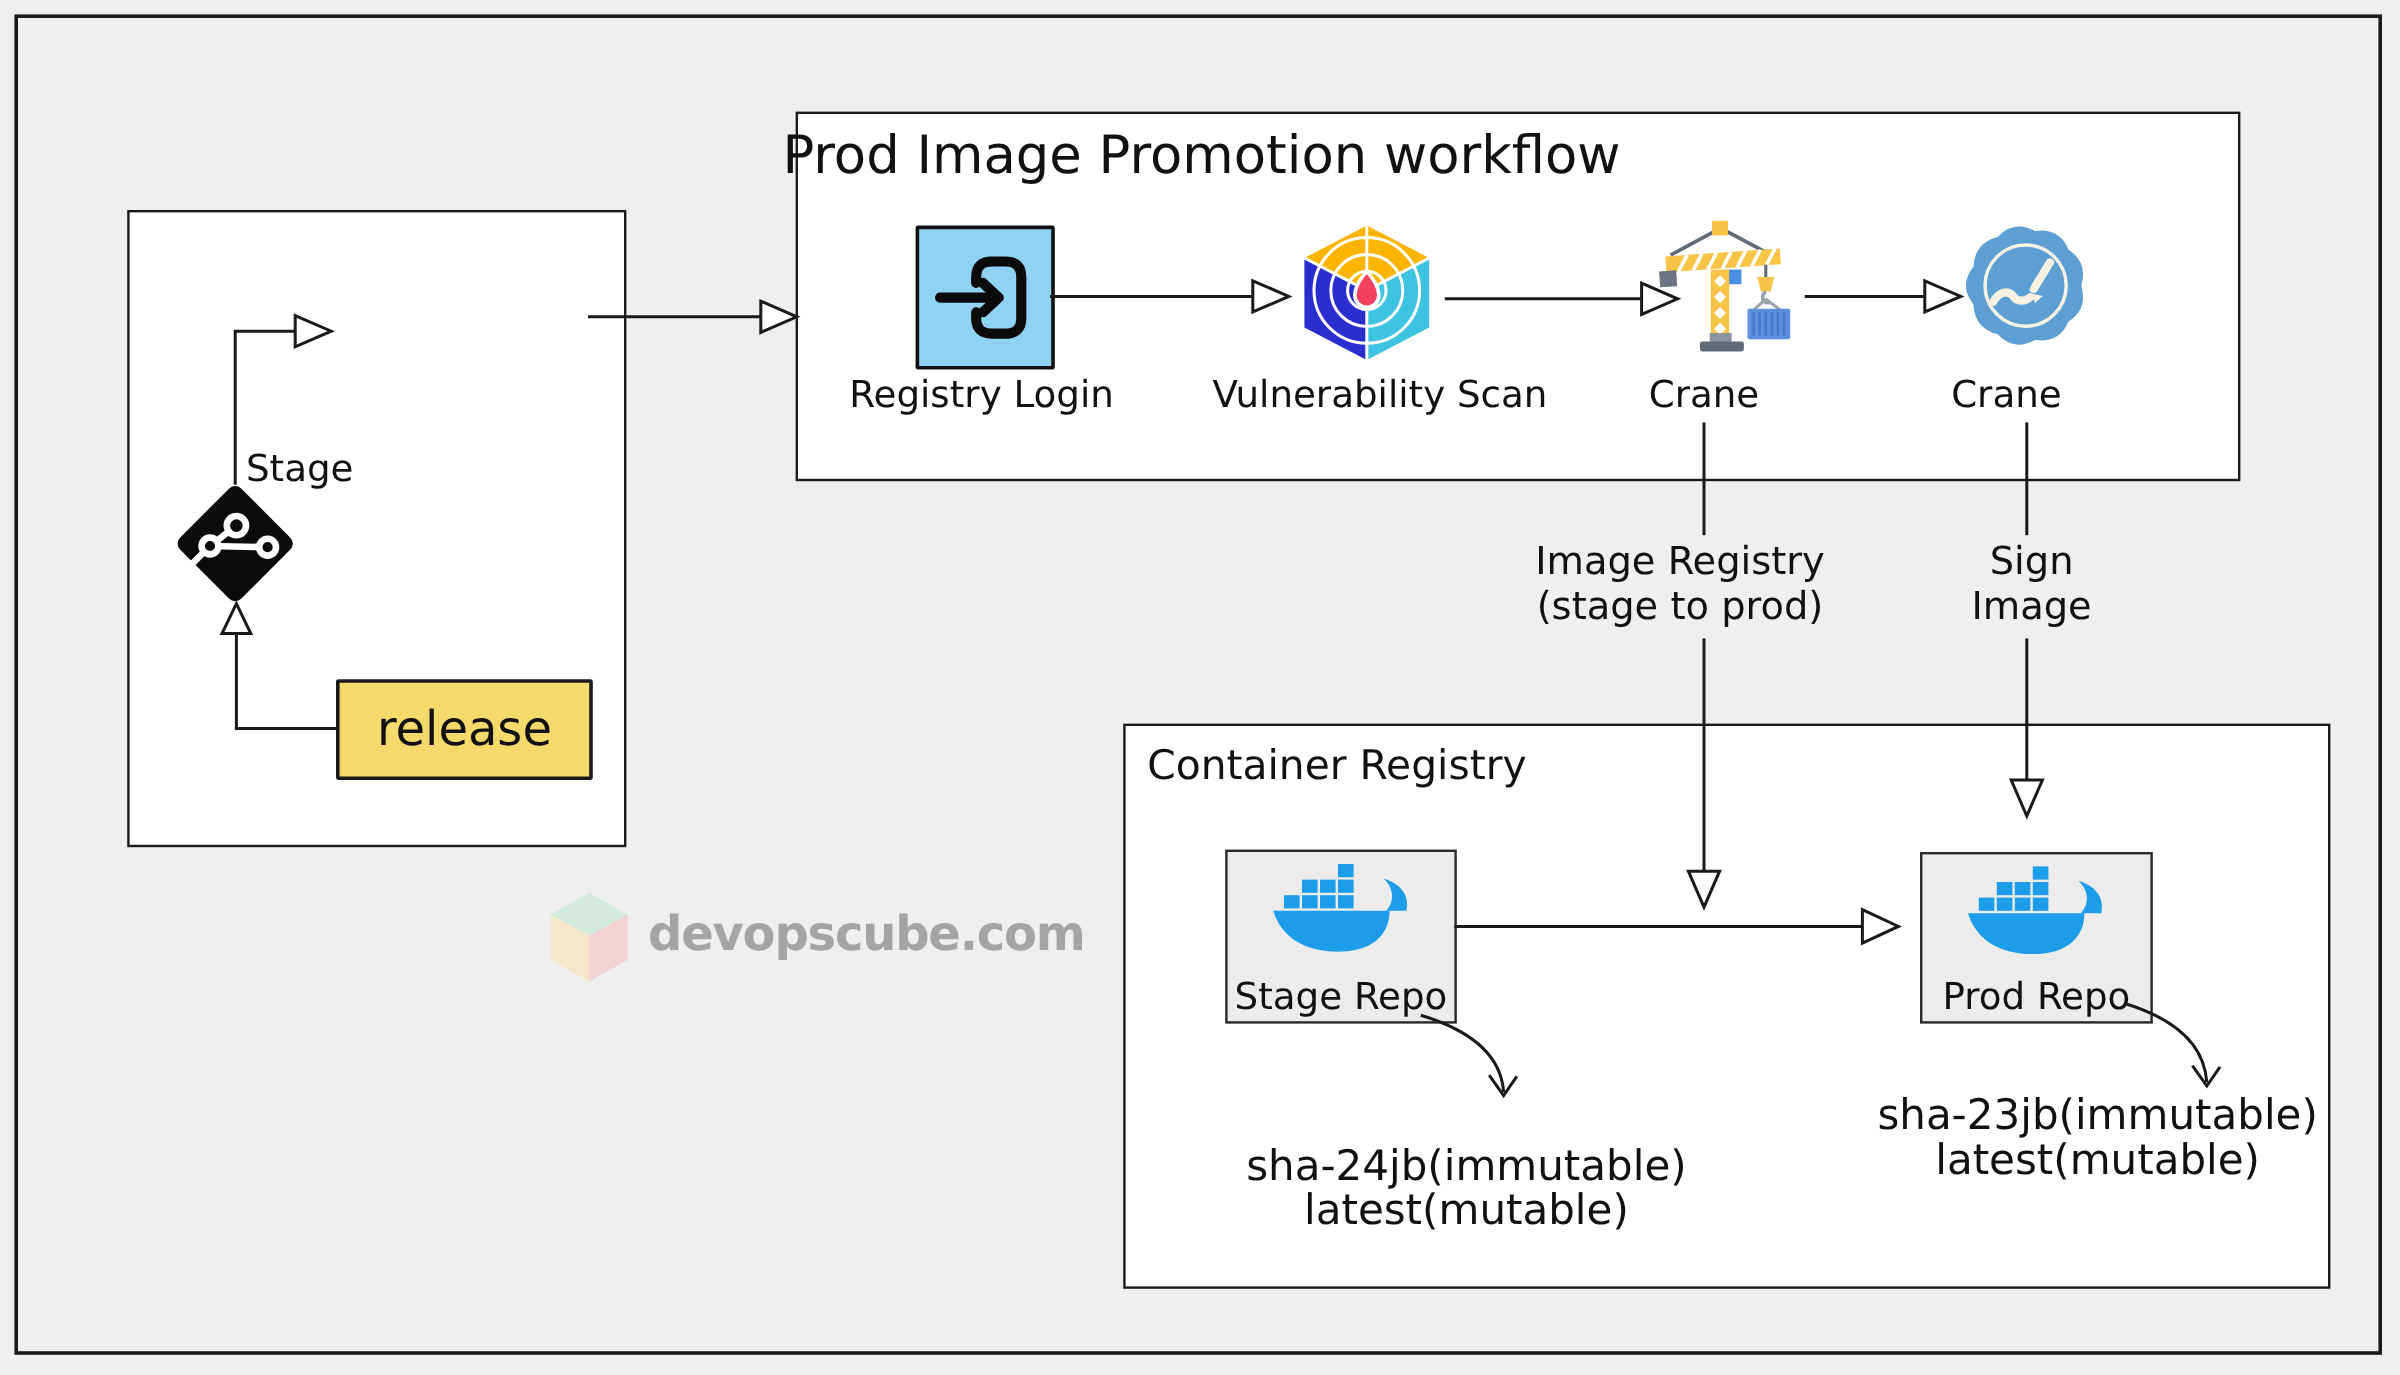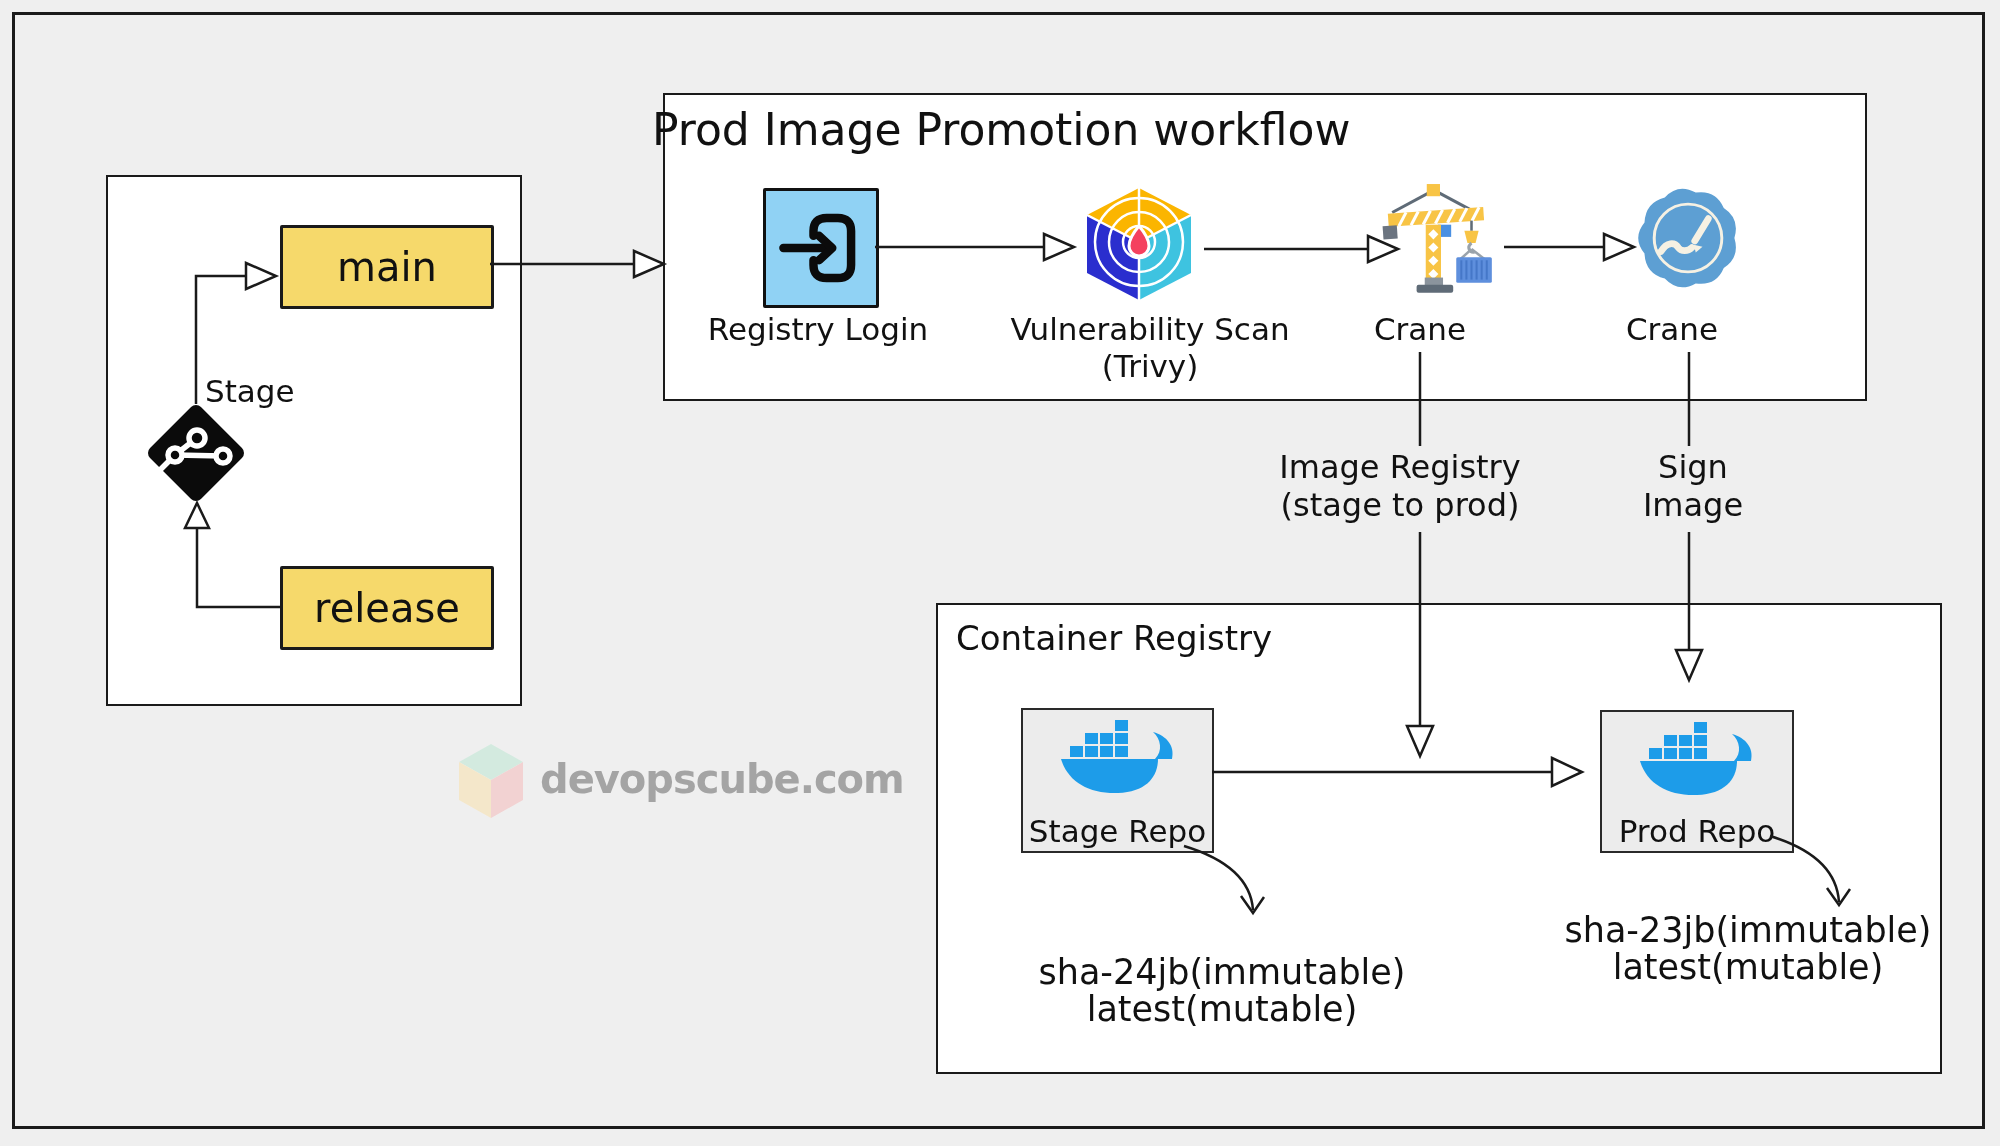--- a/index.html
+++ b/index.html
@@ -39,23 +39,20 @@
 </style>
 </head>
 <body>
 
 <div class="canvas">
 
   <div class="frame"></div>
 
   <div class="panel" style="left:106px;top:175px;width:412px;height:527px;"></div>
 
-  <div class="branch-node" style="left:280px;top:225px;width:208px;height:78px;">
-    <span>main</span>
-  </div>
 
   <div class="branch-node" style="left:280px;top:566px;width:208px;height:78px;">
     <span>release</span>
   </div>
 
   <div class="panel-title" style="left:205px;top:373px;font-size:31px;">Stage</div>
 
   <div class="icon-wrap" style="left:143px;top:400px;width:106px;height:106px;">
     <svg width="106" height="106" viewBox="-53 -53 106 106">
       <rect x="-36" y="-36" width="72" height="72" rx="7" transform="rotate(45)" fill="#0b0b0b"></rect>
@@ -104,21 +101,20 @@
       <g clip-path="url(#trivy-hex)" stroke="#ffffff" stroke-width="2.5" fill="none">
         <circle cx="0" cy="-4" r="16"></circle>
         <circle cx="0" cy="-4" r="30"></circle>
         <circle cx="0" cy="-4" r="44"></circle>
       </g>
       <path d="M 0 -20 C 6 -13 10 -7 10 0 A 10 10 0 1 1 -10 0 C -10 -7 -6 -13 0 -20 Z" fill="var(--trivy_dot,#f4415f)" stroke="#ffffff" stroke-width="3"></path>
     </svg>
   </div>
   <div class="step-label" style="left:960px;top:311px;width:380px;">
     <div>Vulnerability Scan</div>
-    <div>(Trivy)</div>
   </div>
 
   <div class="icon-wrap" style="left:1380px;top:182px;width:122px;height:122px;">
     <svg width="122" height="122" viewBox="0 0 120 120">
       <g stroke="var(--crane_gray,#5f6b77)" stroke-width="3" fill="none">
         <line x1="53" y1="8" x2="12" y2="30"></line>
         <line x1="53" y1="8" x2="98" y2="32"></line>
       </g>
       <g transform="rotate(-4 53 34)">
         <rect x="8" y="28" width="94" height="13" fill="var(--crane_yellow,#f8c445)"></rect>

